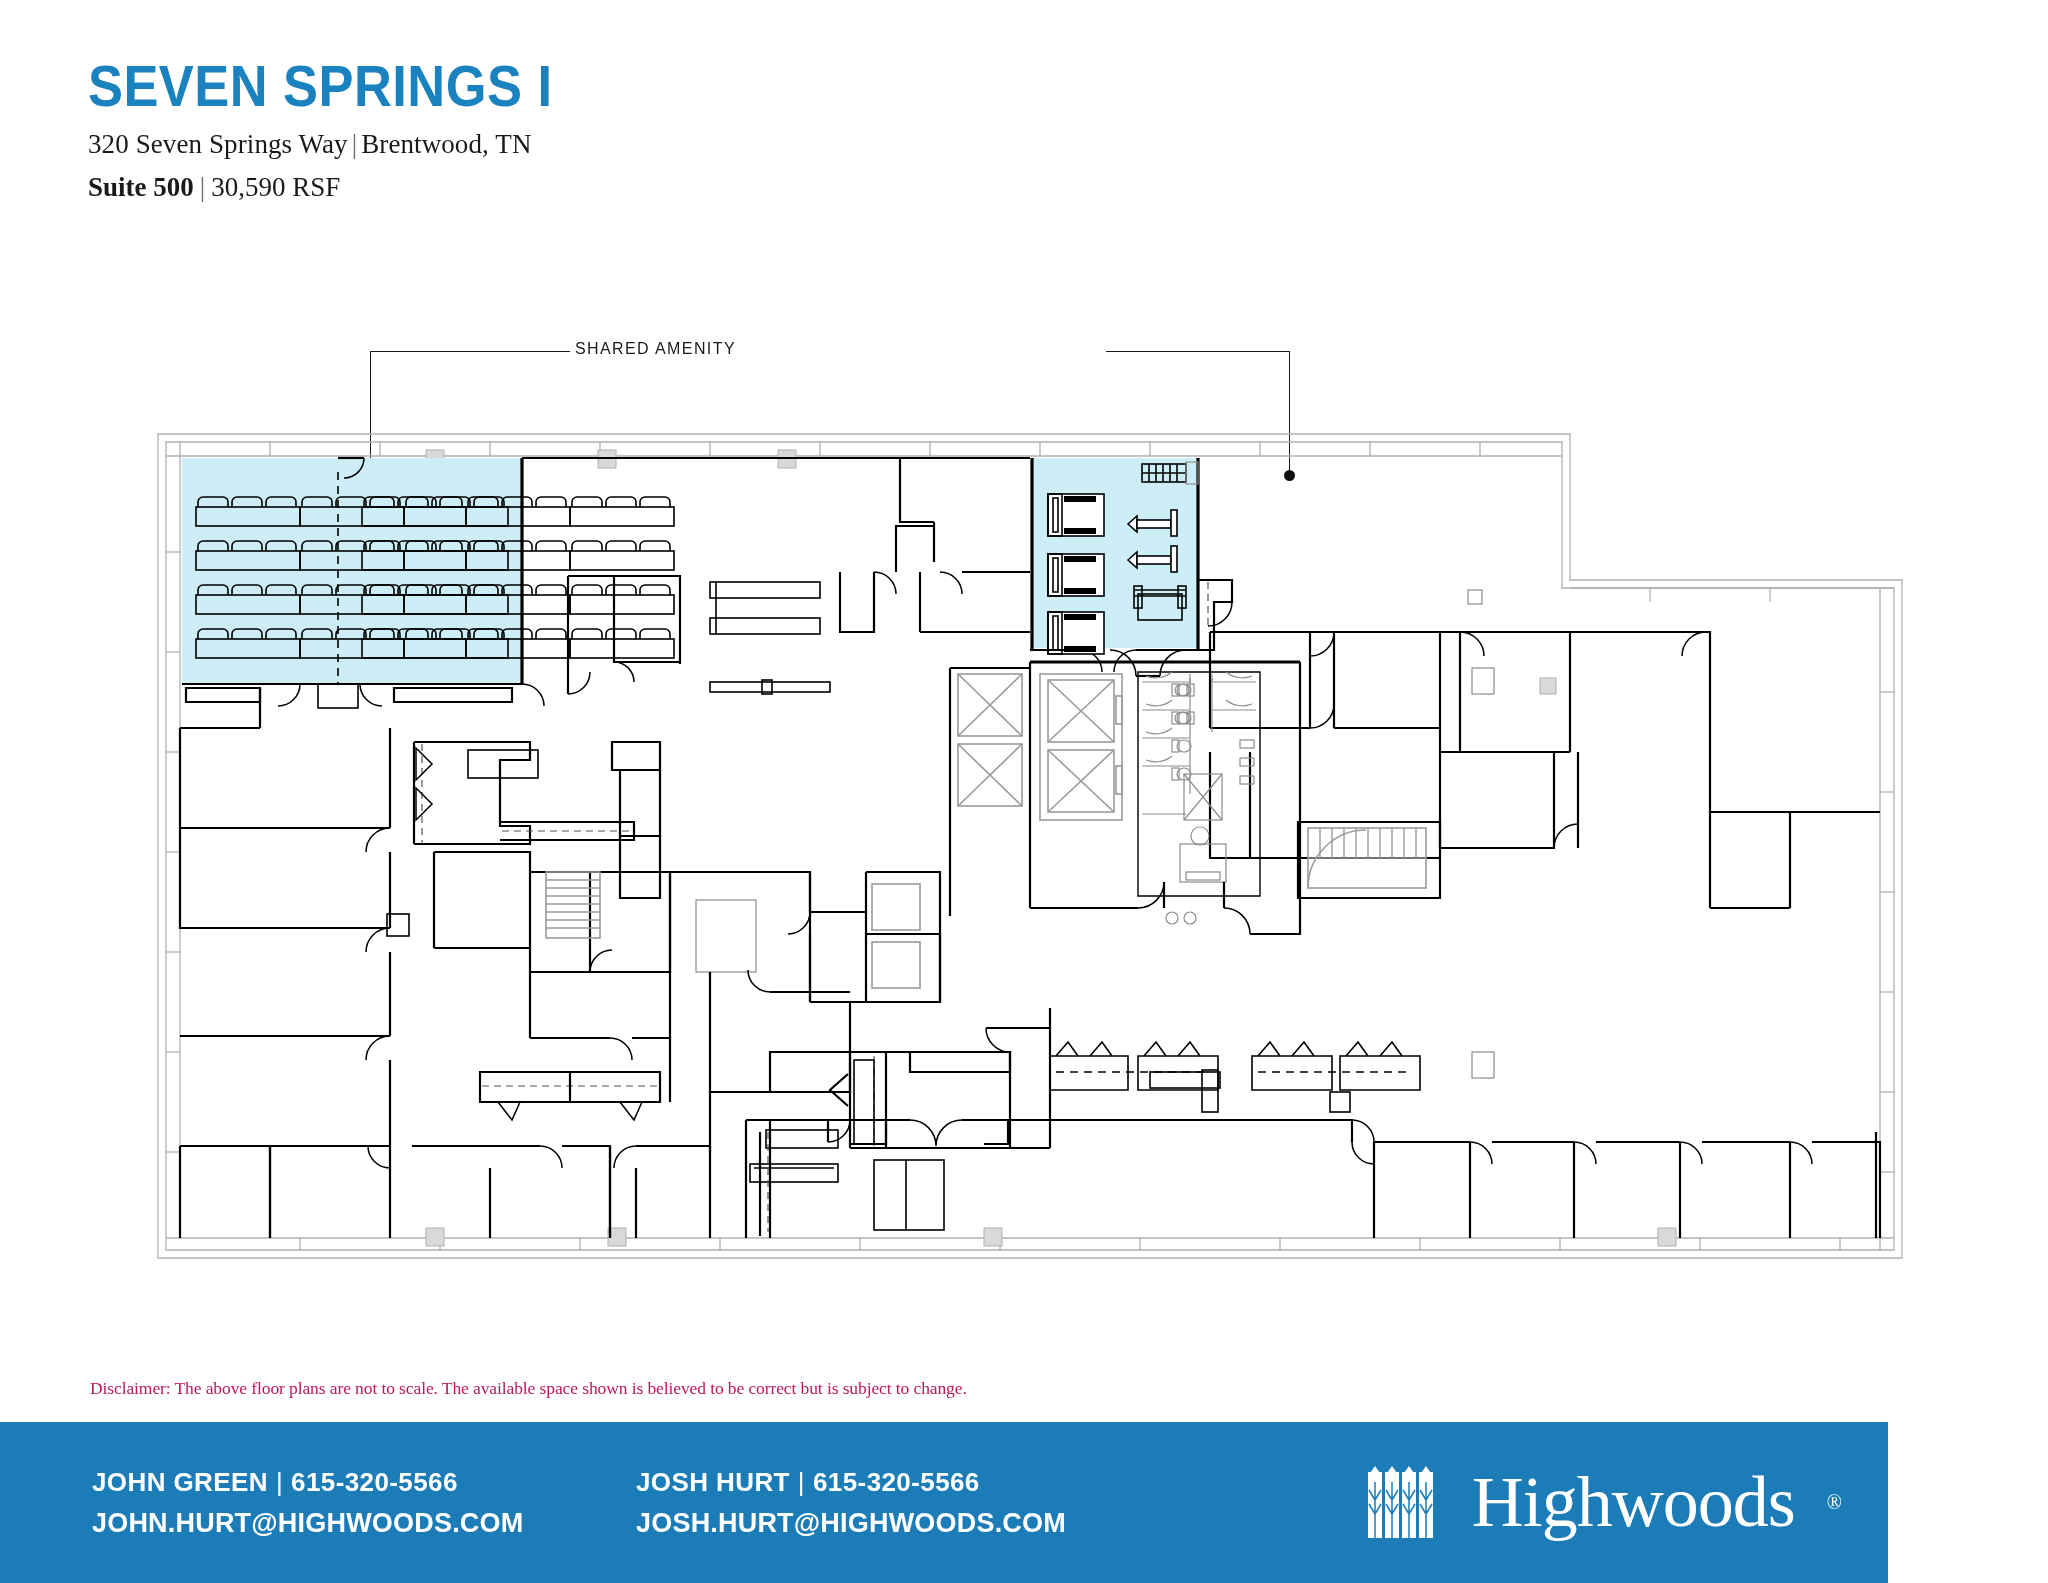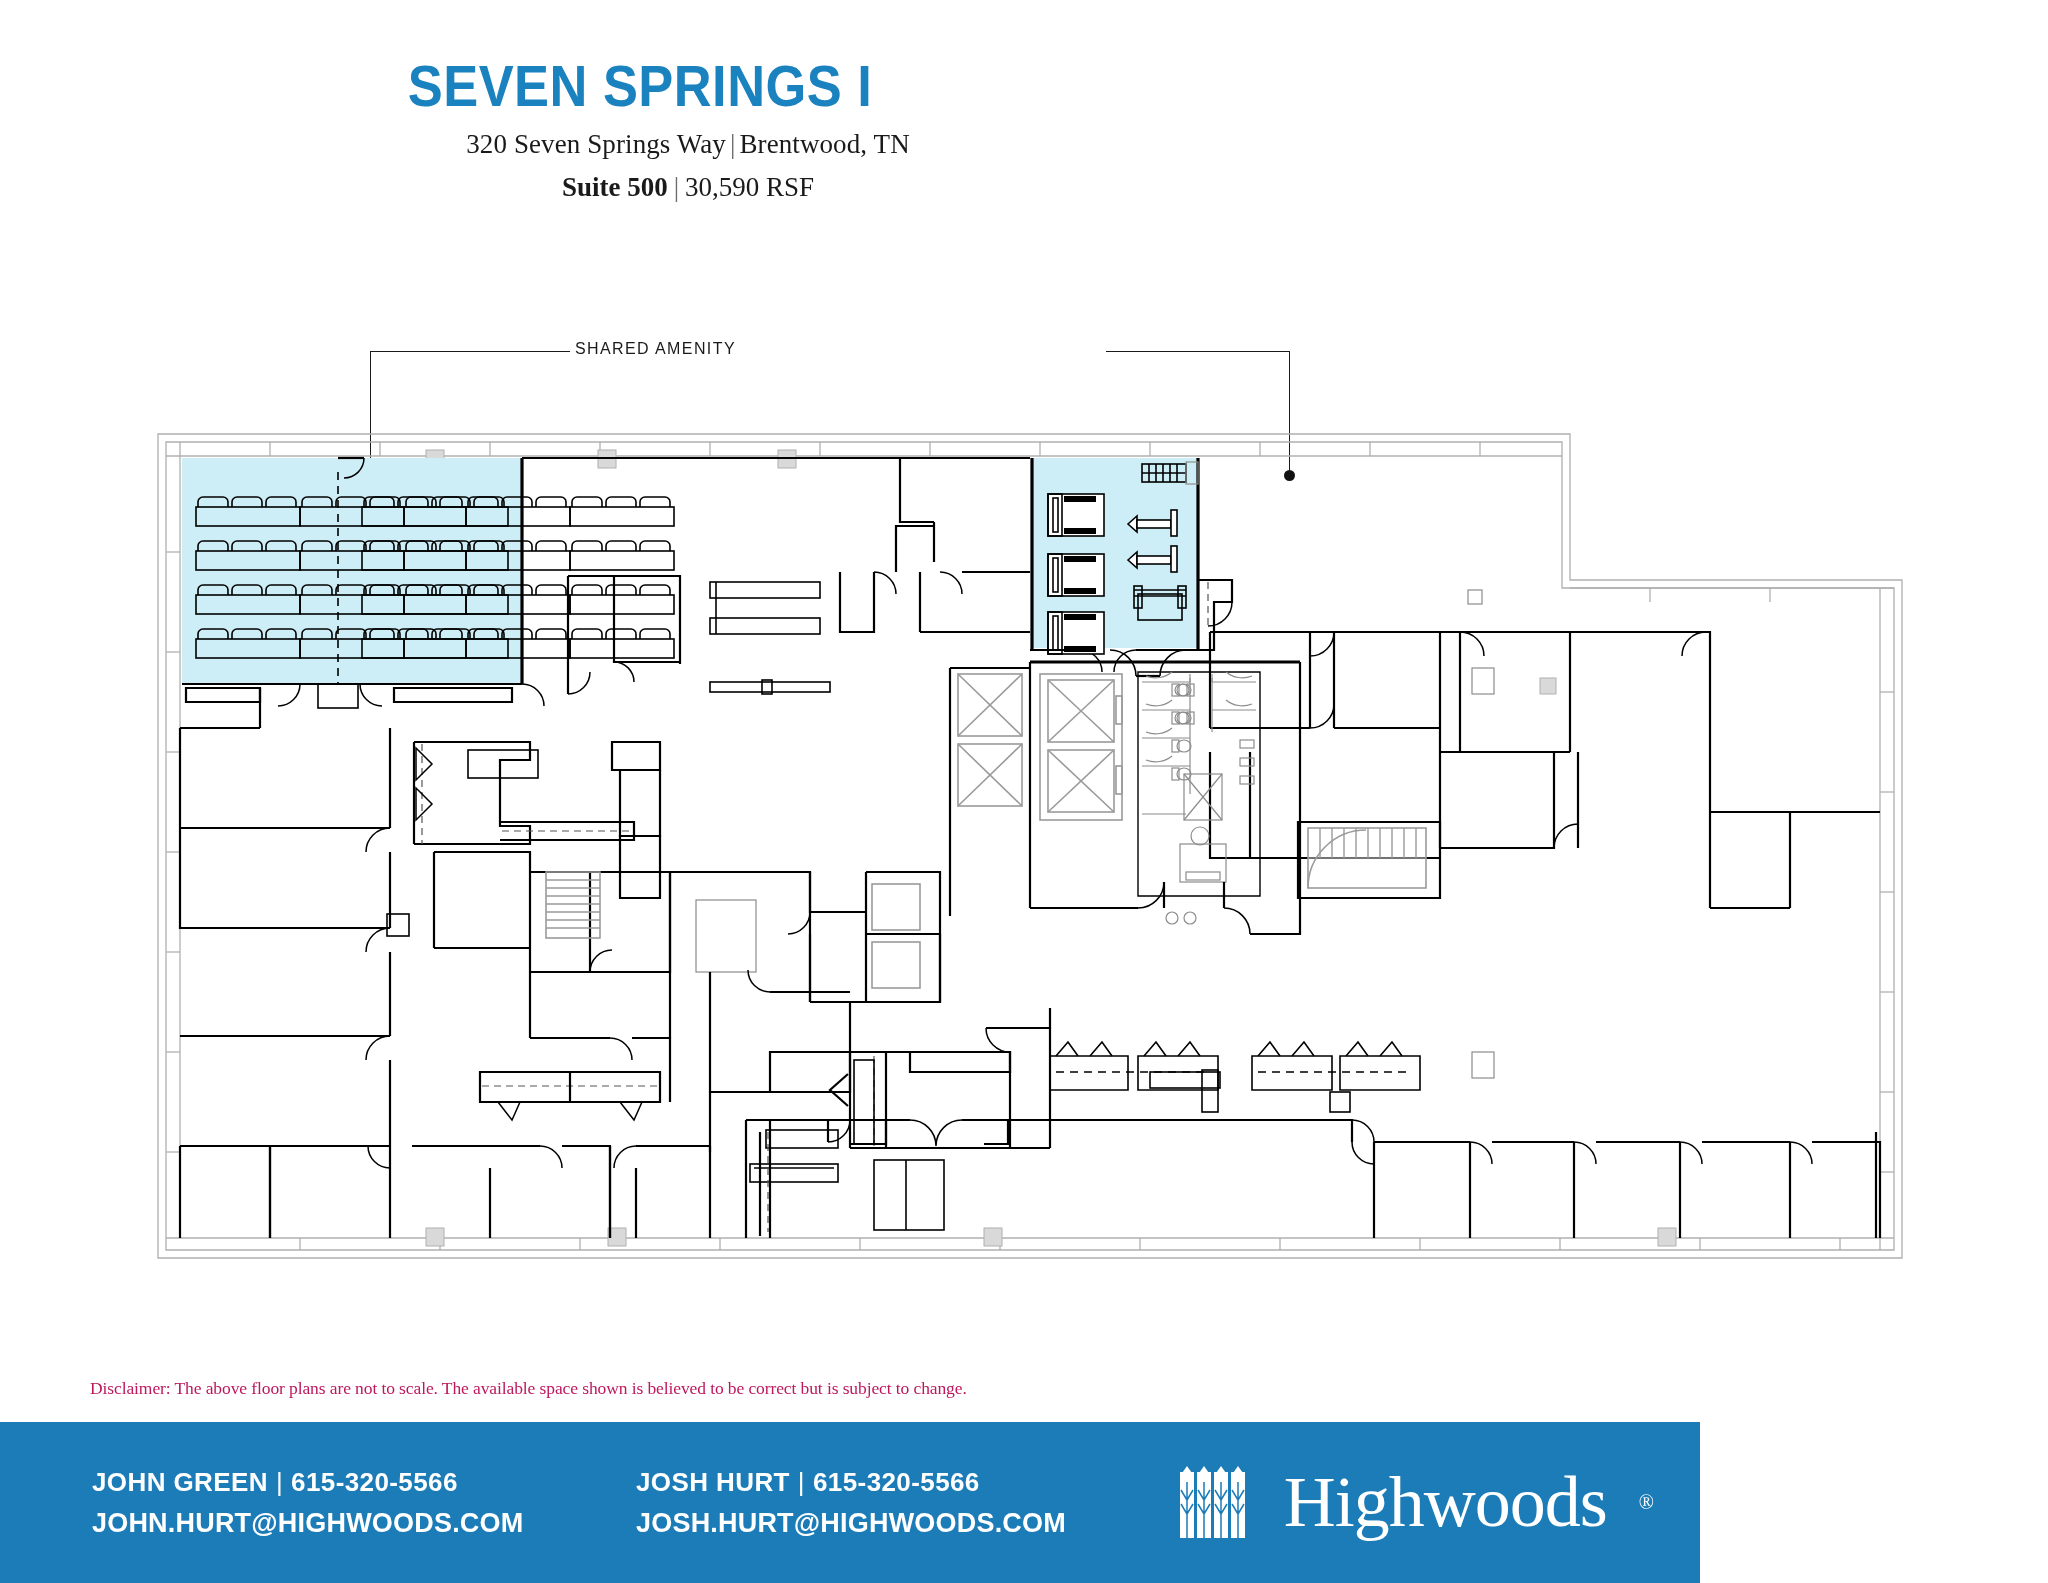--- a/index.html
+++ b/index.html
@@ -13,21 +13,20 @@
     font-family: "Liberation Sans", sans-serif;
     position: relative;
     overflow: hidden;
   }
 
   
   #header {
     position: absolute;
     left: 88px; top: 58px;
     width: 1200px;
-    text-align: center;
   }
   #building-title {
     font-family: "Liberation Sans", sans-serif;
     font-size: 57px;
     font-weight: bold;
     letter-spacing: 0.5px;
     color: #1b82c0;
     line-height: 1.0;
     margin: 0 0 14px 0;
     transform: scaleX(0.92);
@@ -106,21 +105,21 @@
     font-size: 17.5px;
     color: #be185d;
     letter-spacing: -0.1px;
     white-space: nowrap;
   }
 
   
   #footer {
     position: absolute;
     left: 0; bottom: 0;
-    width: 1700px; height: 161px;
+    width: 1888px; height: 161px;
     background: #1b7cb8;
   }
   .contact {
     position: absolute;
     color: #ffffff;
     font-family: "Liberation Sans", sans-serif;
     font-weight: bold;
     line-height: 1.30;
     white-space: nowrap;
   }

